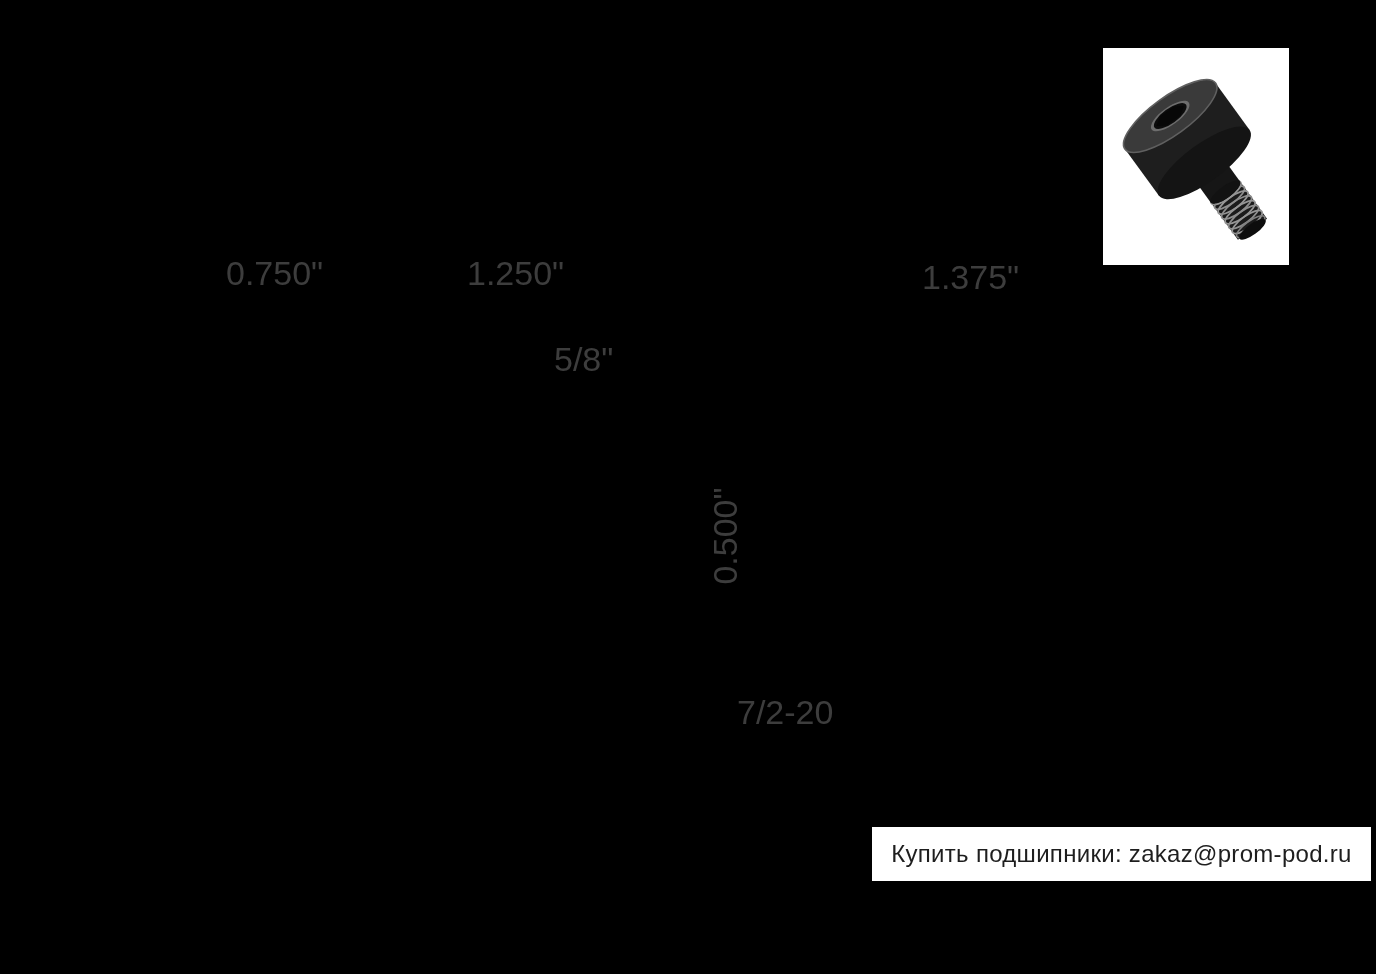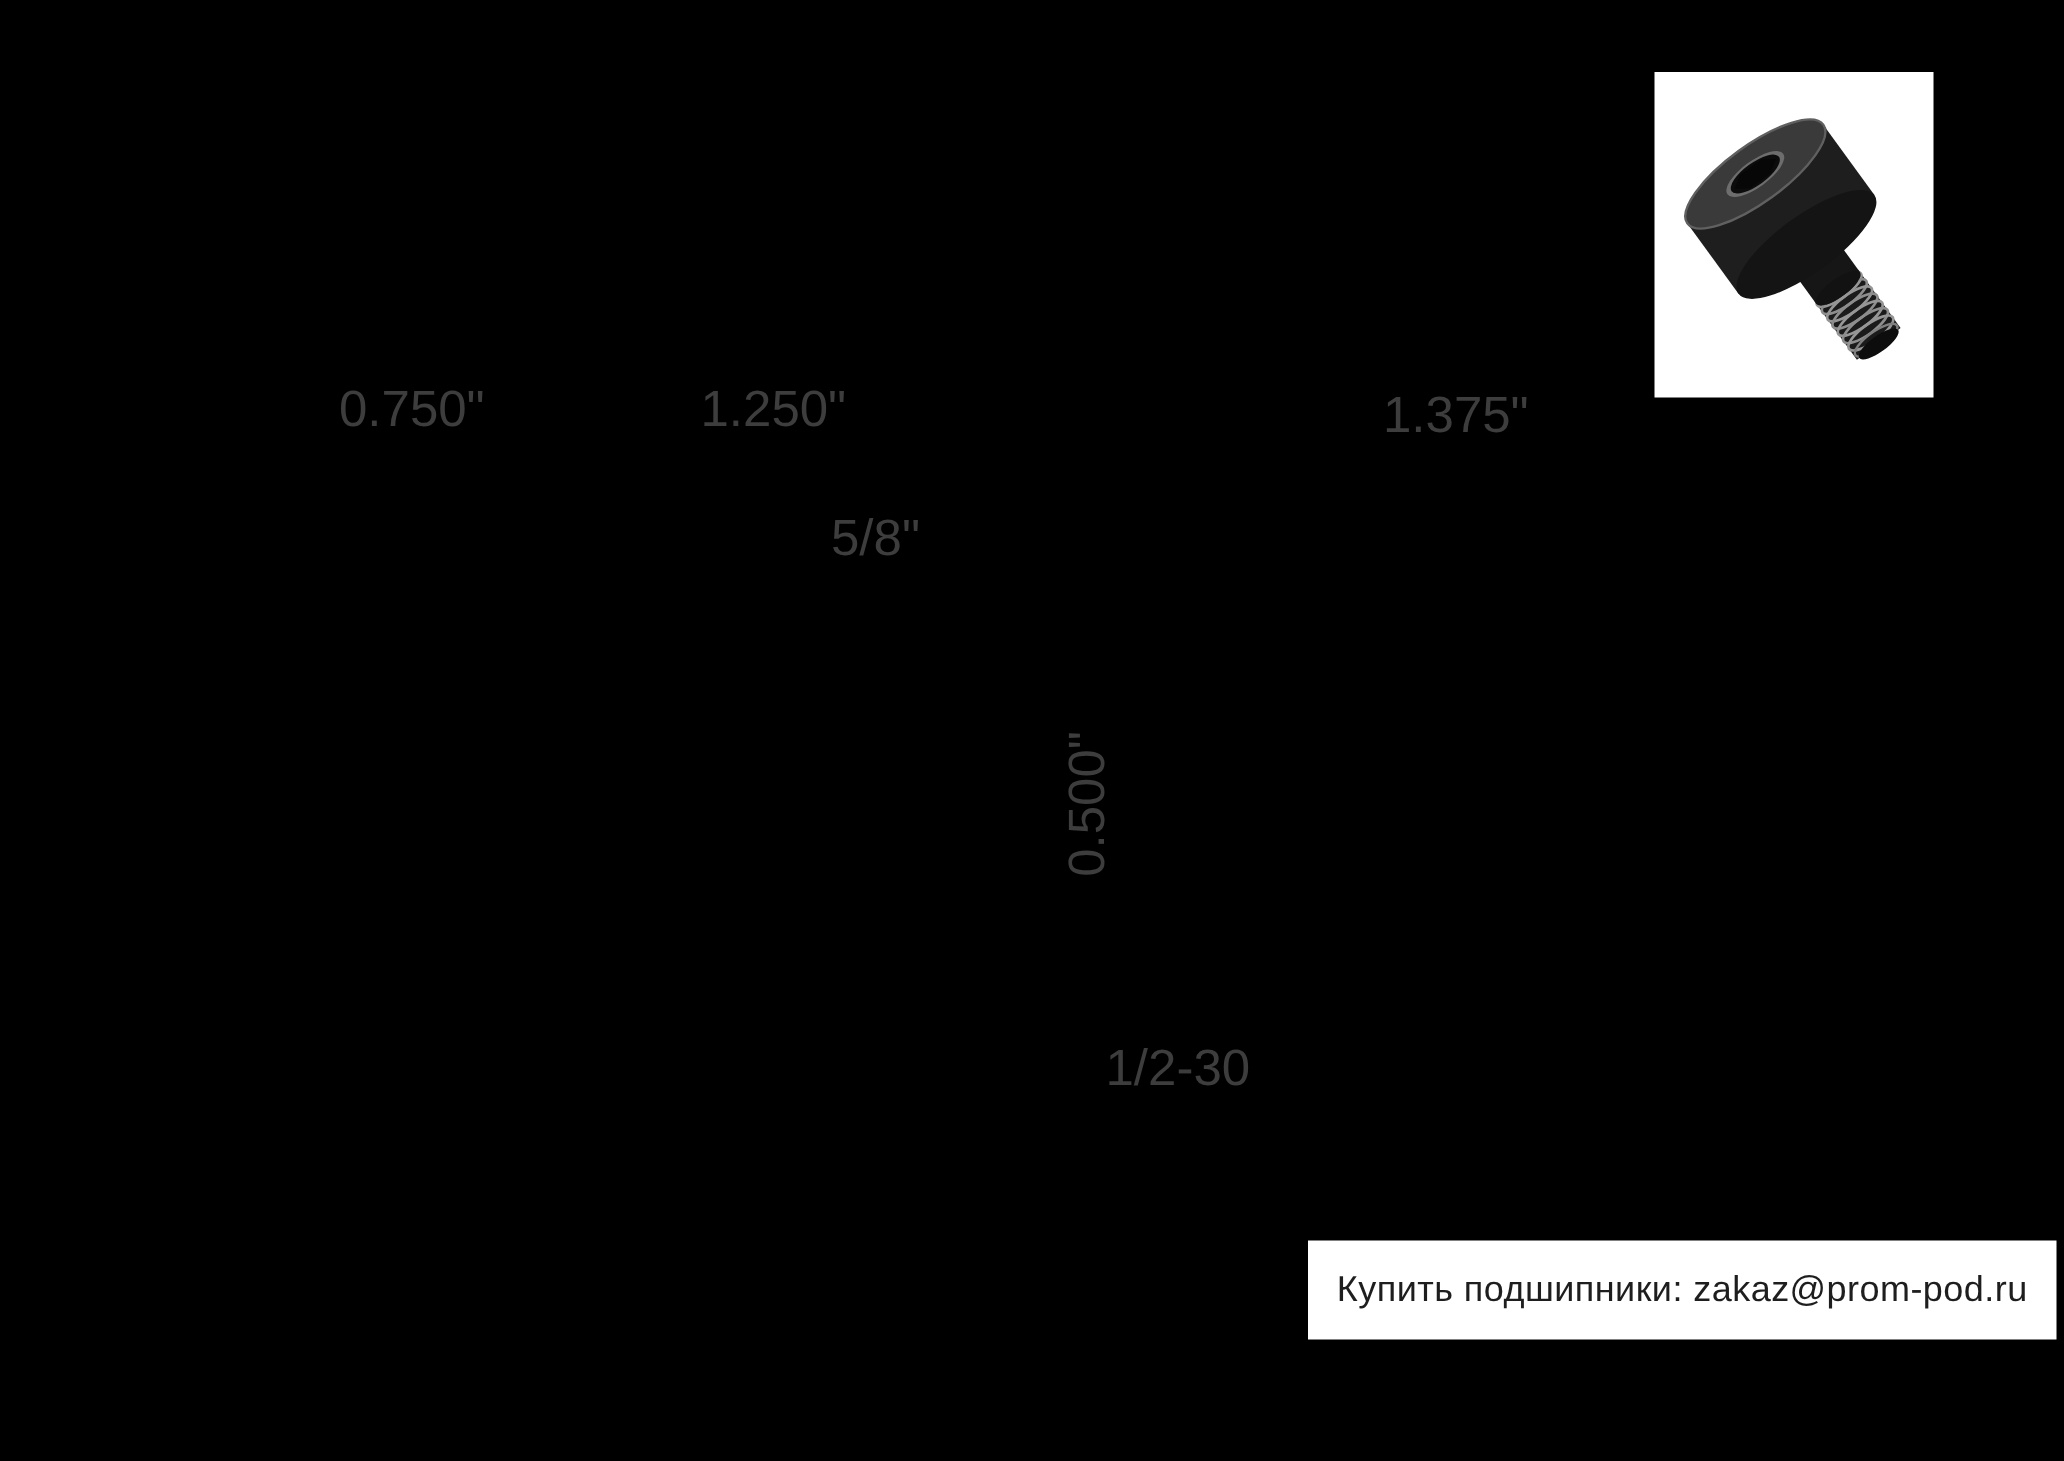--- a/index.html
+++ b/index.html
@@ -29,21 +29,21 @@
     width: 186px;
     height: 217px;
     background: #ffffff;
   }
   .photo-box svg { display: block; width: 100%; height: 100%; }
   .banner {
     position: absolute;
     left: 872px;
     top: 827px;
     width: 499px;
-    height: 66px;
+    height: 54px;
     background: #ffffff;
     display: flex;
     align-items: center;
     justify-content: center;
   }
   .banner span {
     font-size: 24px;
     letter-spacing: 0.3px;
     color: #1e1e1e;
   }
@@ -56,21 +56,21 @@
   <span class="dim" style="left:226px; top:256px;">0.750"</span>
 
   <span class="dim" style="left:467px; top:256px;">1.250"</span>
 
   <span class="dim" style="left:922px; top:260px;">1.375"</span>
 
   <span class="dim" style="left:554px; top:342px;">5/8"</span>
 
   <span class="dim dim-vertical" style="left:725px; top:536px;">0.500"</span>
 
-  <span class="dim" style="left:737px; top:695px;">1/2-30</span>
+  <span class="dim" style="left:737px; top:695px;">7/2-20</span>
 
   <figure class="photo-box">
     <svg viewBox="0 0 186 217" xmlns="http://www.w3.org/2000/svg">
       <g transform="rotate(-36 93 95)">
 
         <rect x="70" y="150" width="36" height="48" fill="#1b1b1b"></rect>
         <ellipse cx="88" cy="153" rx="18" ry="6" fill="none" stroke="#969696" stroke-width="1.8"></ellipse>
         <ellipse cx="88" cy="159" rx="18" ry="6" fill="none" stroke="#8d8d8d" stroke-width="1.8"></ellipse>
         <ellipse cx="88" cy="165" rx="18" ry="6" fill="none" stroke="#969696" stroke-width="1.8"></ellipse>
         <ellipse cx="88" cy="171" rx="18" ry="6" fill="none" stroke="#8d8d8d" stroke-width="1.8"></ellipse>

